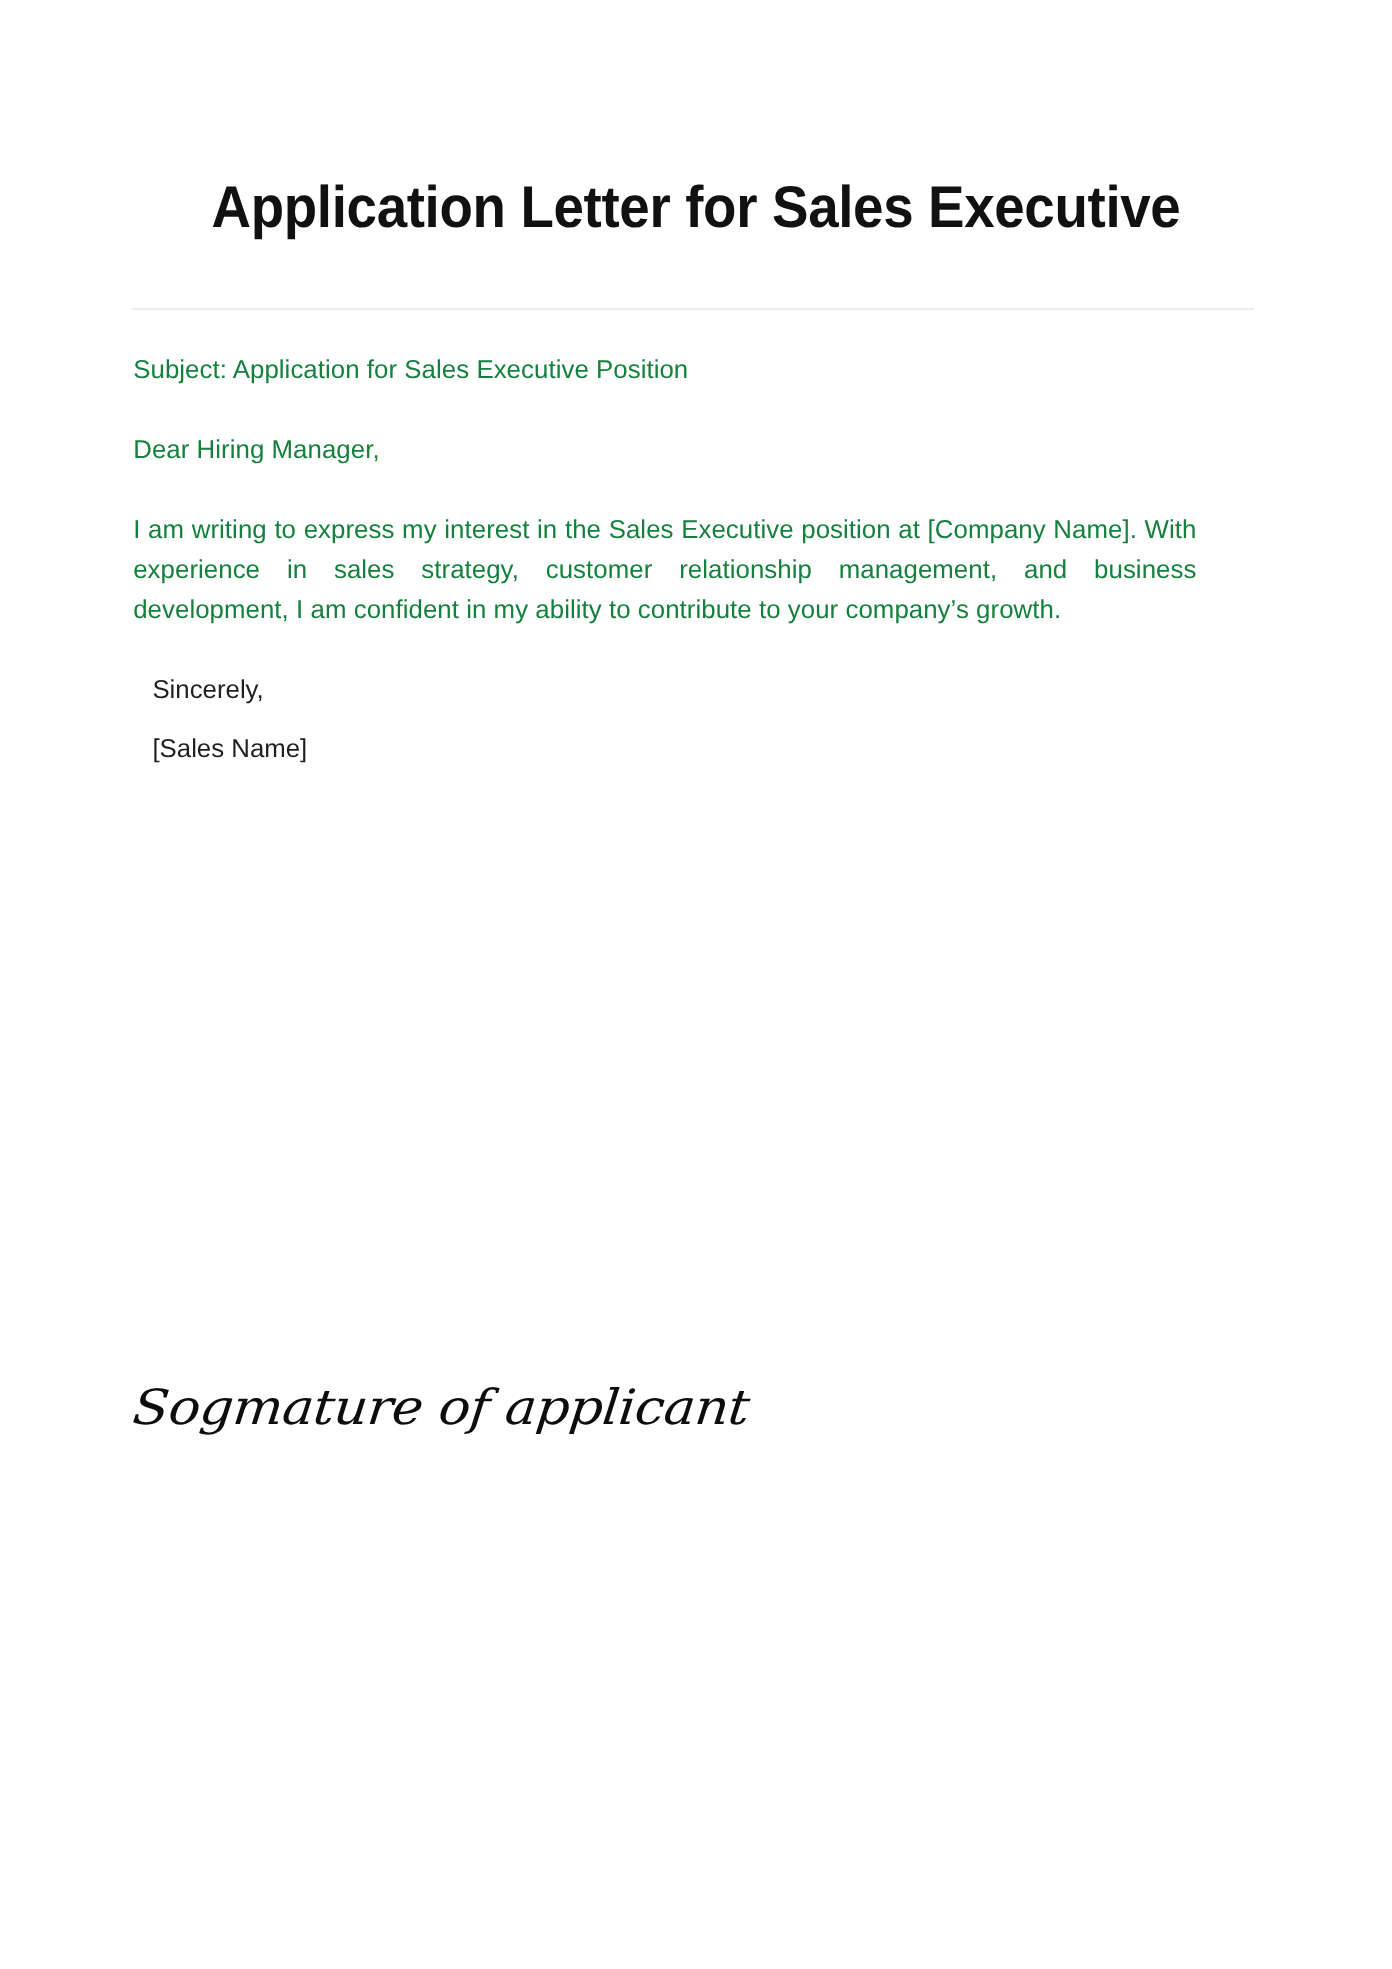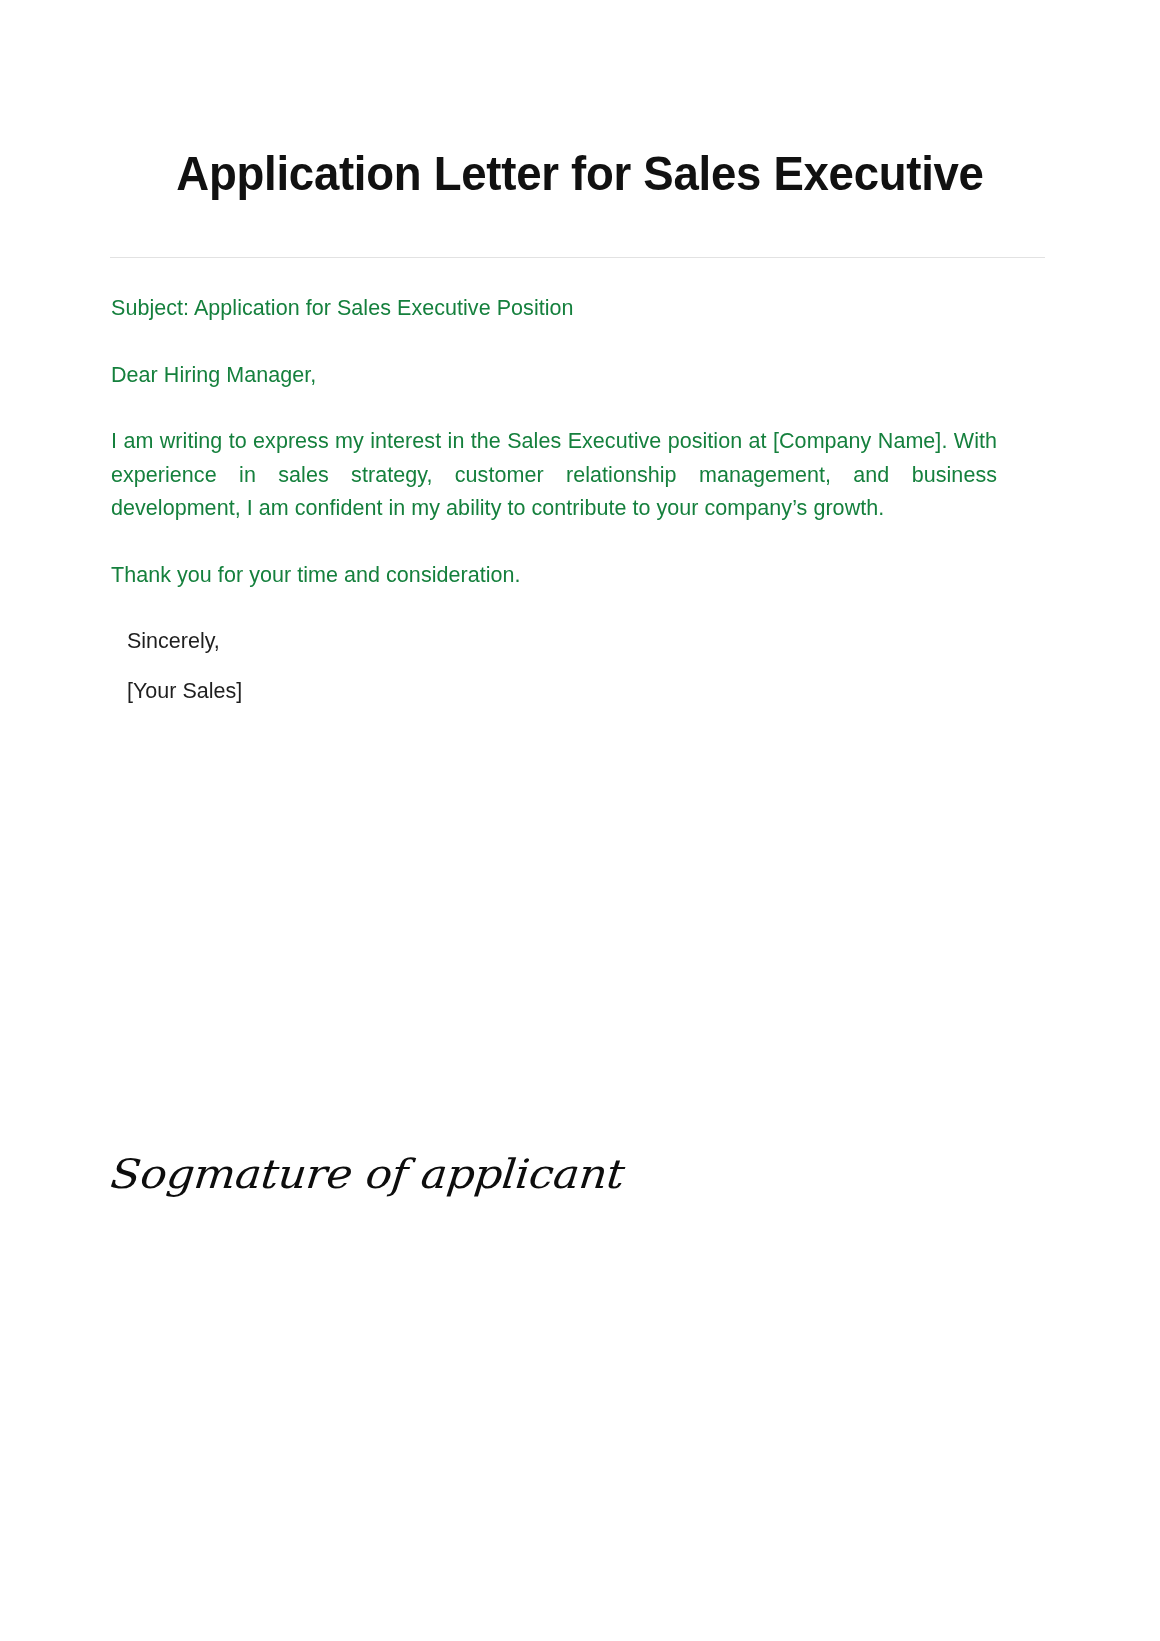--- a/index.html
+++ b/index.html
@@ -132,25 +132,24 @@
   <div class="letter-body">
 
     <p class="para plain">Subject: Application for Sales Executive Position</p>
 
     <p class="para plain">Dear Hiring Manager,</p>
 
     <p class="para">I am writing to express my interest in the Sales Executive position at [Company Name]. With experience in sales strategy, customer relationship management, and business development, I am confident in my ability to contribute to your company’s growth.</p>
 
 
 
-    <p class="para plain">Thank you for your time and consideration.</p>
 
     <p class="signoff">Sincerely,</p>
 
-    <p class="signoff">[Your Sales]</p>
+    <p class="signoff">[Sales Name]</p>
 
   </div>
 
   <div class="closing-block">
     <p class="signature">Sogmature of applicant</p>
   </div>
 
   <div class="corner-banner"></div>
   <div class="corner-banner-edge"></div>
 

